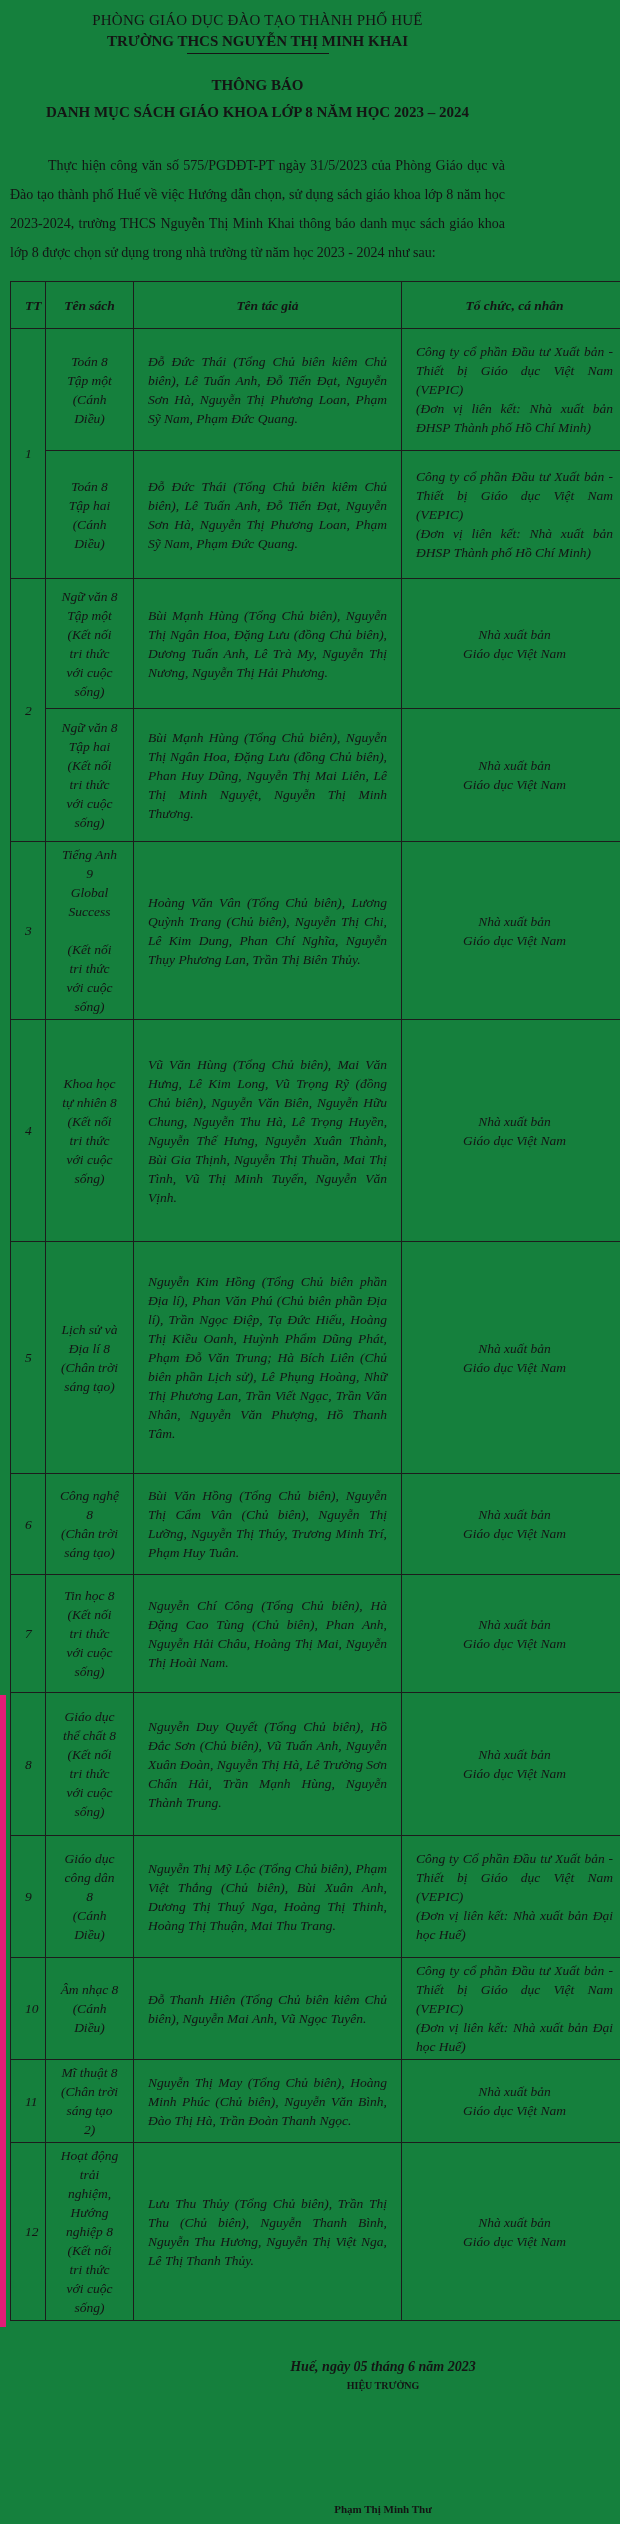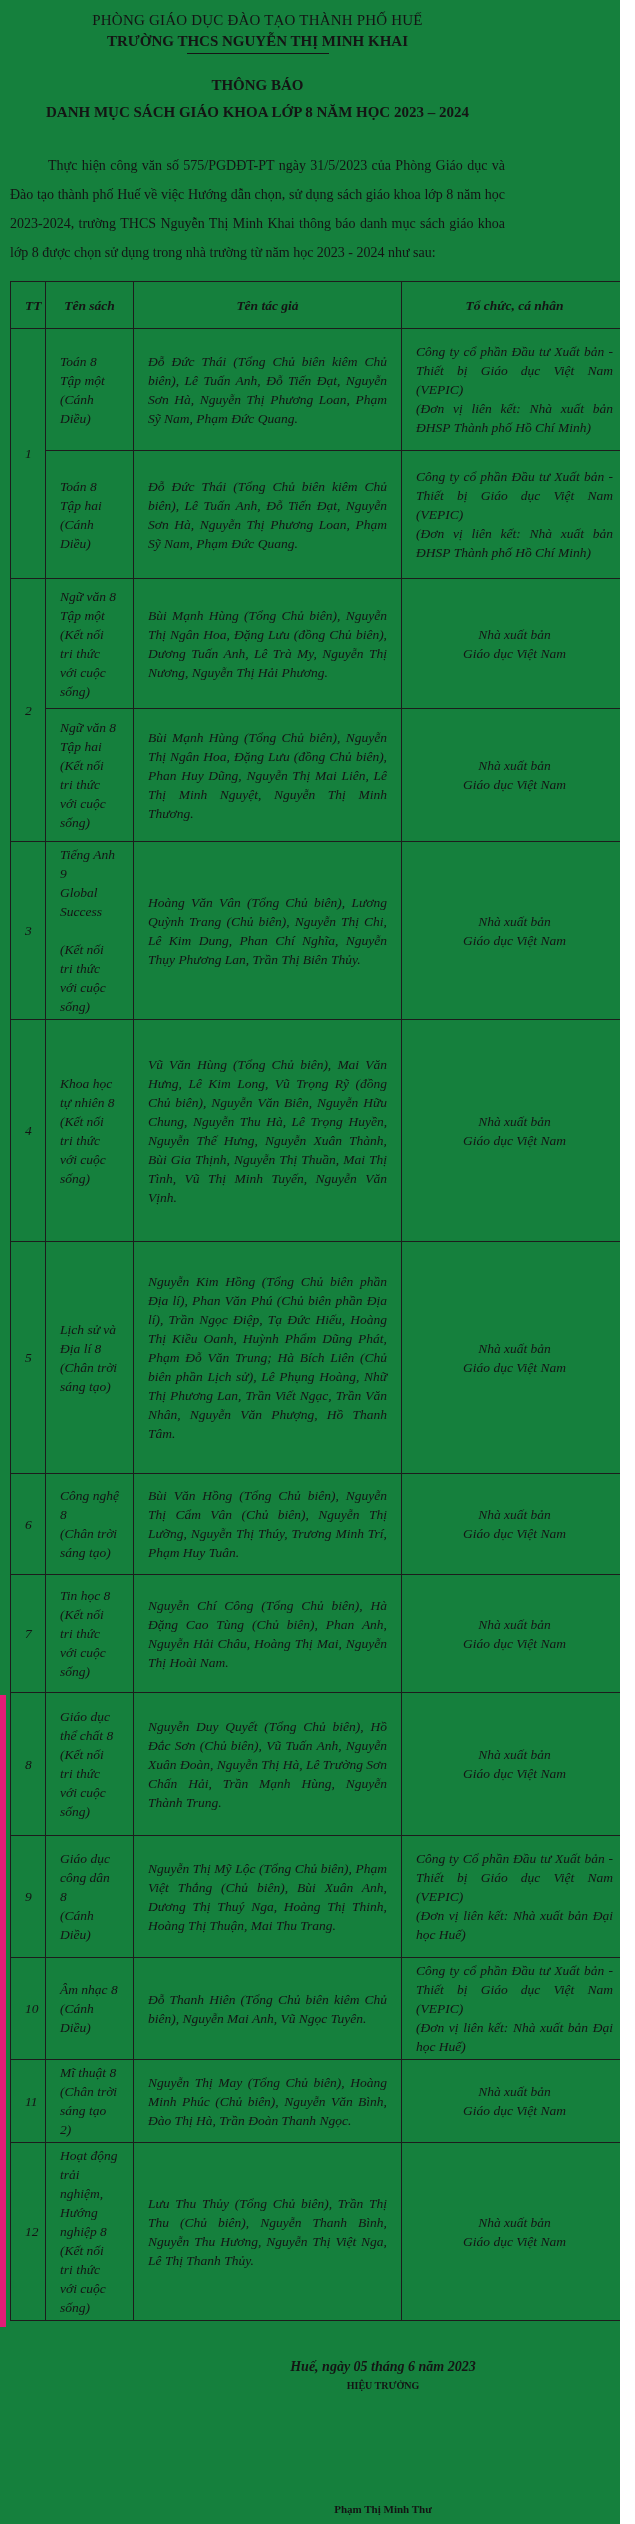--- a/index.html
+++ b/index.html
@@ -26,21 +26,21 @@
     border-collapse:collapse; table-layout:fixed;
     font-size:13.5px; line-height:19px;
   }
   table.booklist th, table.booklist td {
     border:1.4px solid #1c1c1c; padding:3px 14px; vertical-align:middle;
     overflow:hidden;
     font-style:italic;
   }
   table.booklist th { font-weight:bold; text-align:center; height:40px; }
   td.tt-cell    { text-align:center; }
-  td.title-cell { white-space:pre-line; padding:3px 4px; }
+  td.title-cell { text-align:center; white-space:pre-line; padding:3px 4px; }
   td.authors-cell { text-align:justify; padding:3px 8px; }
   td.org-cell   { white-space:pre-line; padding:3px 8px; }
   td.org-cell.org-center { text-align:center; }
   td.org-cell.org-left   { text-align:justify; }
   
   .sign-block { width:250px; margin:38px 0 0 258px; text-align:center; }
   .place-date { font-size:14px; font-weight:bold; font-style:italic; }
   .signer-role { font-size:10px; font-weight:bold; margin-top:5px; }
   .signer-name { font-size:11px; font-weight:bold; margin-top:112px; }
   

